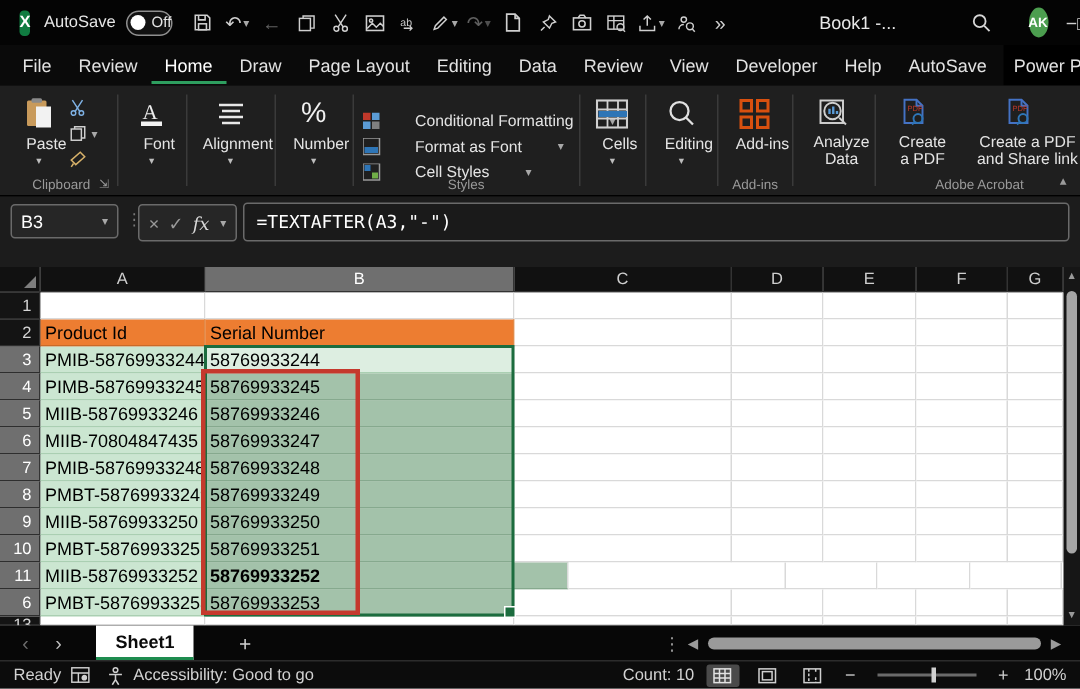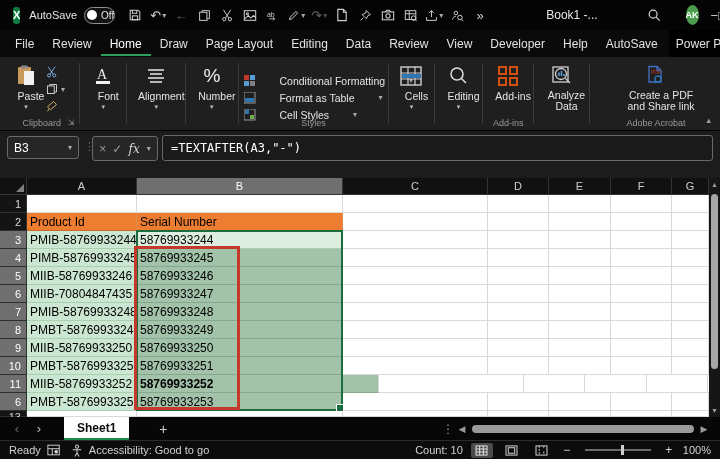--- a/index.html
+++ b/index.html
@@ -294,21 +294,21 @@
           <rect x="6" y="6" width="5" height="5" fill="#7f7f7f"></rect>
         </svg>
       <span>Conditional Formatting</span>
         <span class="ddv">▾</span>
     </div>
     <div class="stylerow">
       <svg width="12" height="12" viewBox="0 0 12 12">
           <rect x="0" y="0" width="11" height="11" fill="none" stroke="#9a9a9a"></rect>
           <rect x="1" y="6" width="9" height="4" fill="#2e75b6"></rect>
         </svg>
-      <span>Format as Table</span>
+      <span>Format as Font</span>
         <span class="ddv">▾</span>
     </div>
     <div class="stylerow">
       <svg width="12" height="12" viewBox="0 0 12 12">
           <rect x="0" y="0" width="11" height="11" fill="none" stroke="#9a9a9a"></rect>
           <rect x="1" y="1" width="4" height="4" fill="#2e75b6"></rect>
           <rect x="6" y="6" width="4" height="4" fill="#70ad47"></rect>
         </svg>
       <span>Cell Styles</span>
         <span class="ddv">▾</span>
@@ -367,20 +367,32 @@
             <path d="M8 11V7.5M10.5 11V6M13 11V9" stroke="#5b9bd5" stroke-width="1.6"></path>
             <path d="M14.5 13.5L19 18"></path>
           </svg>
       </span>
       <span class="lb two"><span>Analyze</span><br><span>Data</span></span>
     </div>
   </div>
   <div class="rsep"></div>
   <div class="rgroup" style="width:140px">
     <div style="display:flex;width:100%;justify-content:center;gap:6px">
+      <div class="bigbtn" style="width:48px">
+        <span class="ic">
+          <svg width="20" height="22" viewBox="0 0 20 22" fill="none" stroke="#4472c4" stroke-width="1.3">
+              <path d="M3 1.5h8l4 4V17H3z"></path>
+              <path d="M11 1.5v4h4"></path>
+              <circle cx="12" cy="14" r="3" stroke="#2e75b6"></circle>
+              <path d="M10 16l-2 2" stroke="#2e75b6"></path>
+              <text x="5" y="9" font-size="5" fill="#c0392b" stroke="none">PDF</text>
+            </svg>
+        </span>
+        <span class="lb two"><span>Create</span><br><span>a PDF</span></span>
+      </div>
       <div class="bigbtn" style="width:80px">
         <span class="ic">
           <svg width="20" height="22" viewBox="0 0 20 22" fill="none" stroke="#4472c4" stroke-width="1.3">
               <path d="M3 1.5h8l4 4V17H3z"></path>
               <path d="M11 1.5v4h4"></path>
               <circle cx="12" cy="14" r="3" stroke="#2e75b6"></circle>
               <path d="M10 16l-2 2" stroke="#2e75b6"></path>
               <text x="5" y="9" font-size="5" fill="#c0392b" stroke="none">PDF</text>
             </svg>
         </span>

